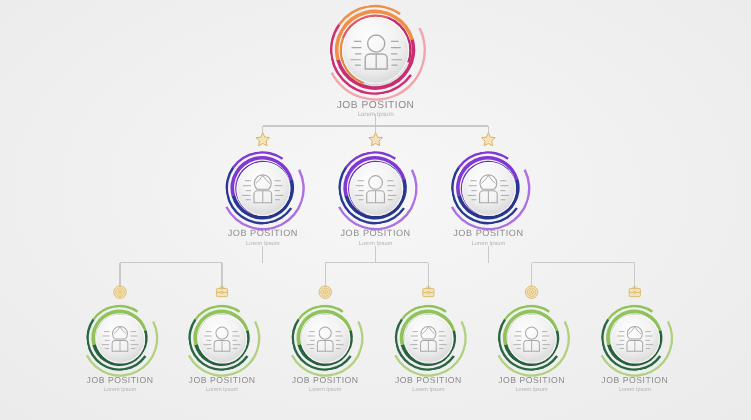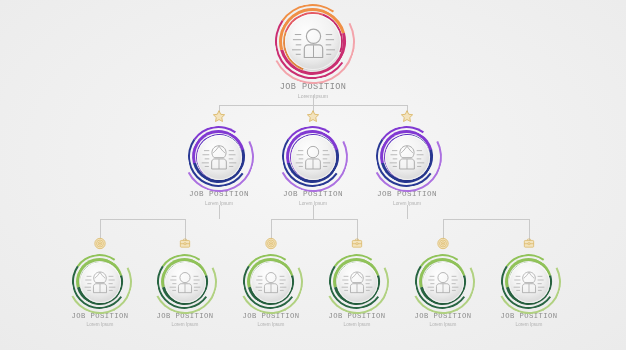--- a/index.html
+++ b/index.html
@@ -38,21 +38,21 @@
 
   
   .badge{
     position:absolute;left:50%;transform:translateX(-50%);
     z-index:6;display:flex;align-items:center;justify-content:center;
   }
 
   
   .label{margin-top:5px;text-align:center;line-height:1.05;}
   .title{
-    color:#8c8c8c;letter-spacing:.45px;font-weight:400;white-space:nowrap;font-family:Liberation Mono, monospace;
+    color:#8c8c8c;letter-spacing:.45px;font-weight:400;white-space:nowrap;
   }
   .sub{color:#b2b2b2;white-space:nowrap;margin-top:2px;}
 
   
   .t1 .title{font-size:8.5px;}
   .t1 .sub{font-size:5.2px;}
   .t2 .title{font-size:7.6px;}
   .t2 .sub{font-size:4.8px;}
   .t3 .title{font-size:7.2px;}
   .t3 .sub{font-size:4.6px;}

